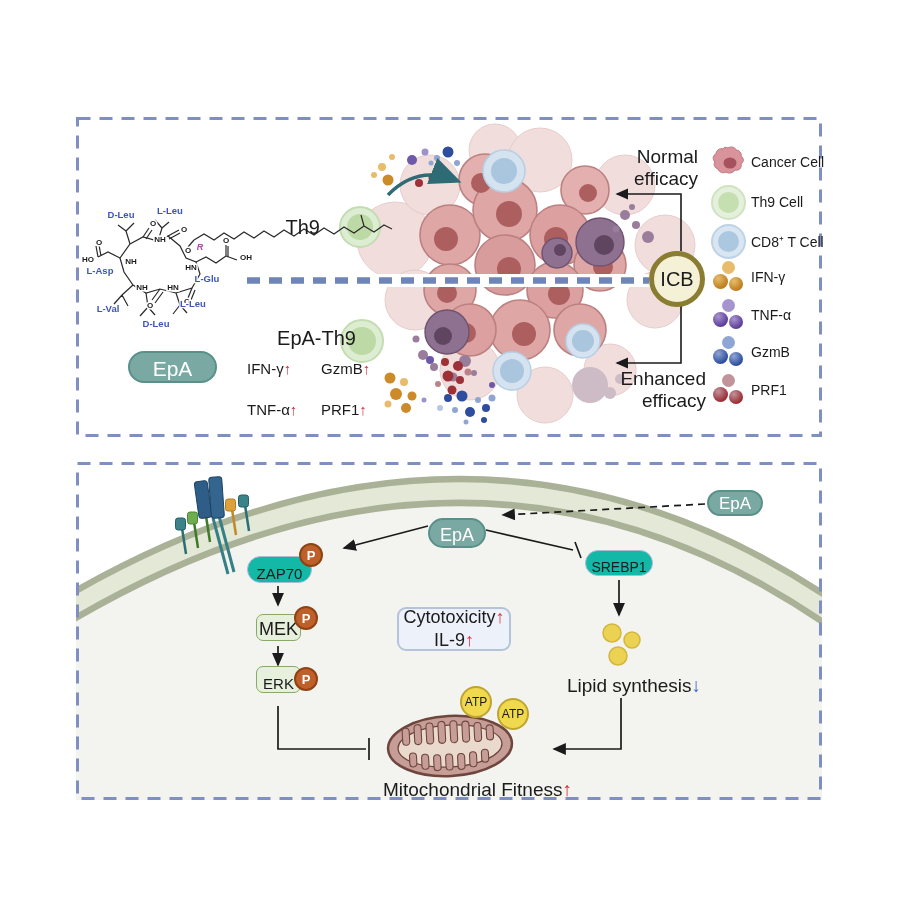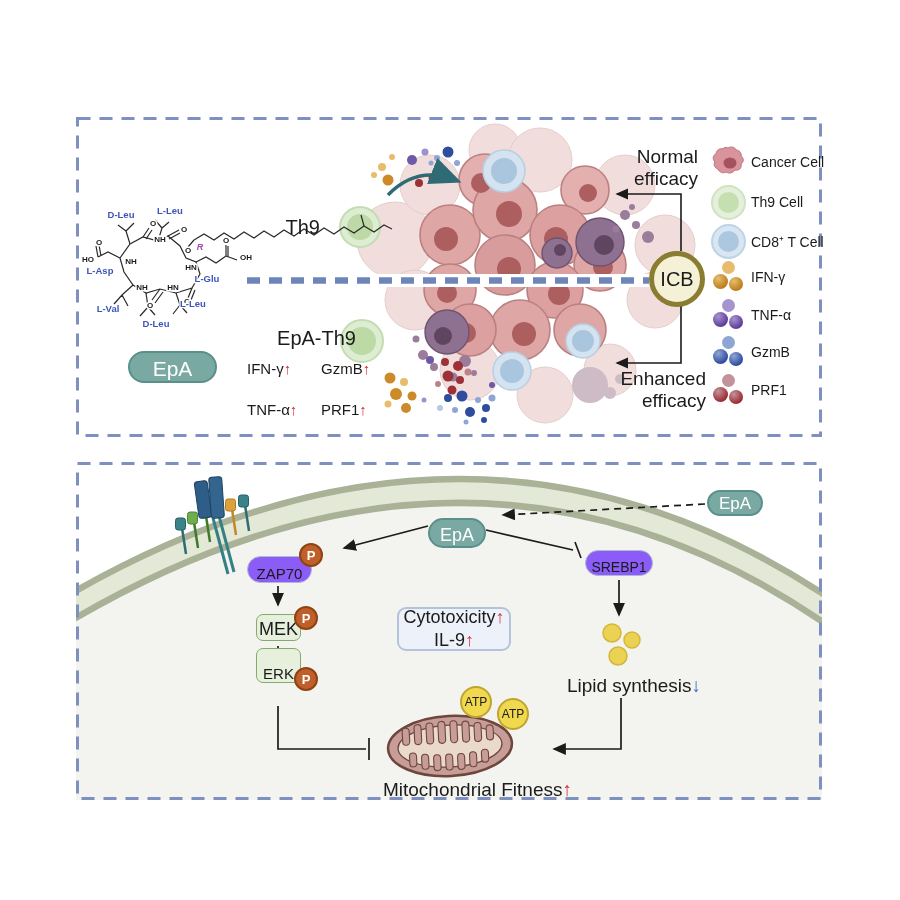--- a/index.html
+++ b/index.html
@@ -5,21 +5,21 @@
   html,body{margin:0;padding:0;background:#ffffff;}
   #stage{position:relative;width:900px;height:900px;background:#ffffff;overflow:hidden;
          font-family:"Liberation Sans", sans-serif;color:#1b1b1b;}
   svg{display:block;}
   .svg-layer{position:absolute;z-index:1;}
   .lbl{position:absolute;z-index:3;line-height:1.15;}
   .center{text-align:right;}
   .pill{position:absolute;z-index:3;display:flex;align-items:flex-end;justify-content:center;
         border-radius:16px;box-sizing:border-box;}
   .teal-pill{background:#7aa9a3;border:2px solid #59908a;color:#ffffff;}
-  .blue-pill{background:#8b5cf6;border:1.5px solid #aebad8;border-radius:14px;color:#1b1b1b;}
+  .blue-pill{background:#14b8a6;border:1.5px solid #aebad8;border-radius:14px;color:#1b1b1b;}
   .green-pill{background:#e6f0dd;border:1.5px solid #87aa68;border-radius:7px;color:#1b1b1b;}
   .p-circle{position:absolute;z-index:4;width:24px;height:24px;border-radius:50%;
             background:#bf5f2a;border:2px solid #8e4314;box-sizing:border-box;
             display:flex;align-items:center;justify-content:center;
             color:#fff;font-weight:bold;font-size:13px;}
   .atp-circle{position:absolute;z-index:4;width:32px;height:32px;border-radius:50%;
             background:#f0d94f;border:2px solid #bfa42e;box-sizing:border-box;
             display:flex;align-items:center;justify-content:center;font-size:12px;color:#1b1b1b;}
   .icb-circle{position:absolute;z-index:4;width:46px;height:46px;border-radius:50%;
             background:#f5f1d6;border:5px solid #8a7c30;
@@ -441,21 +441,21 @@
       <span>P</span>
     </div>
 
   <div class="pill green-pill" style="left:256px;top:614px;width:45px;height:27px;font-size:18px;">
       <span>MEK</span>
     </div>
   <div class="p-circle" style="left:294px;top:606px;">
       <span>P</span>
     </div>
 
-  <div class="pill green-pill" style="left:256px;top:648px;width:45px;height:35px;font-size:15px;">
+  <div class="pill green-pill" style="left:256px;top:666px;width:45px;height:27px;font-size:15px;">
       <span>ERK</span>
     </div>
   <div class="p-circle" style="left:294px;top:667px;">
       <span>P</span>
     </div>
 
   <div class="fx-box" style="left:397px;top:607px;width:114px;height:44px;">
     <div><span>Cytotoxicity</span><span class="up">↑</span></div>
     <div><span>IL-9</span><span class="up">↑</span></div>
   </div>

